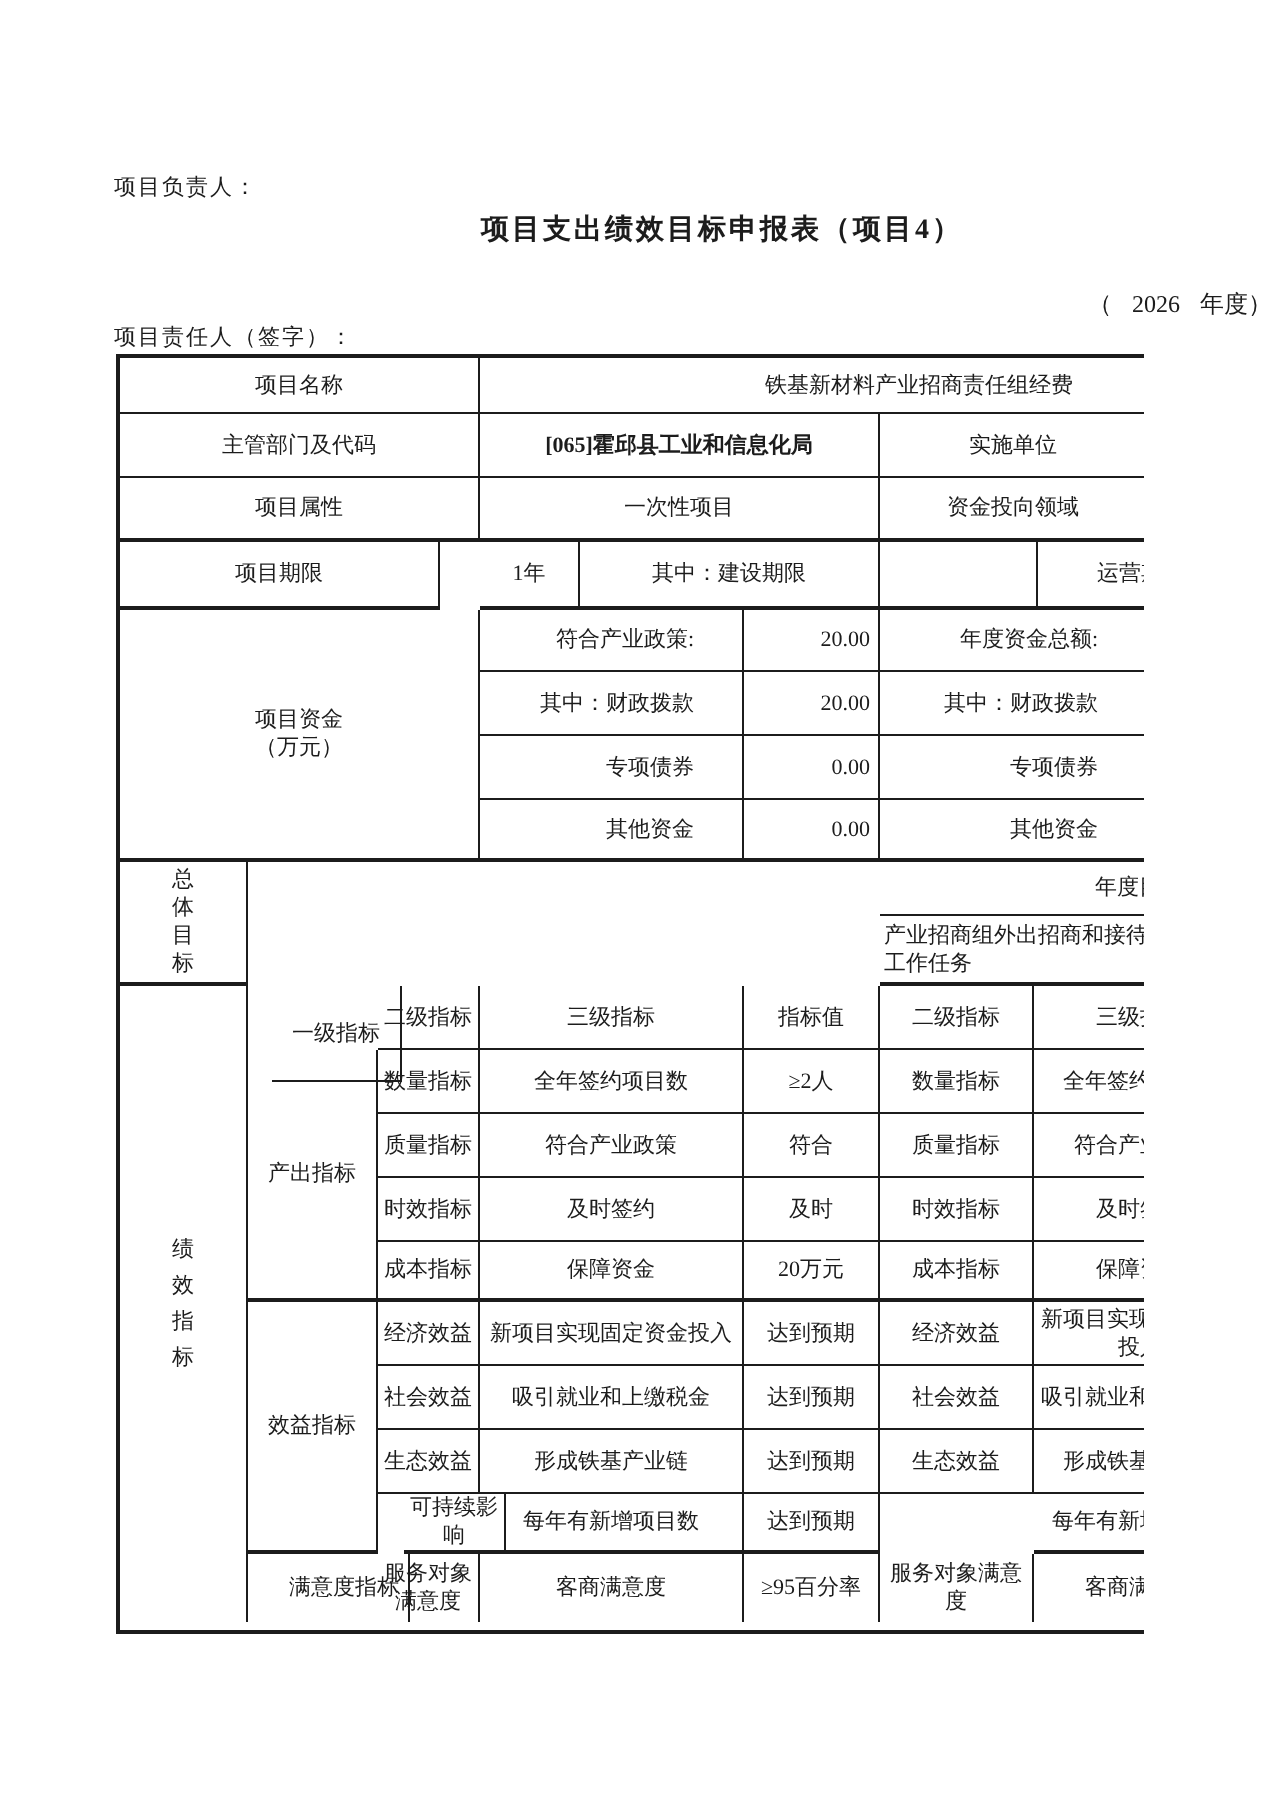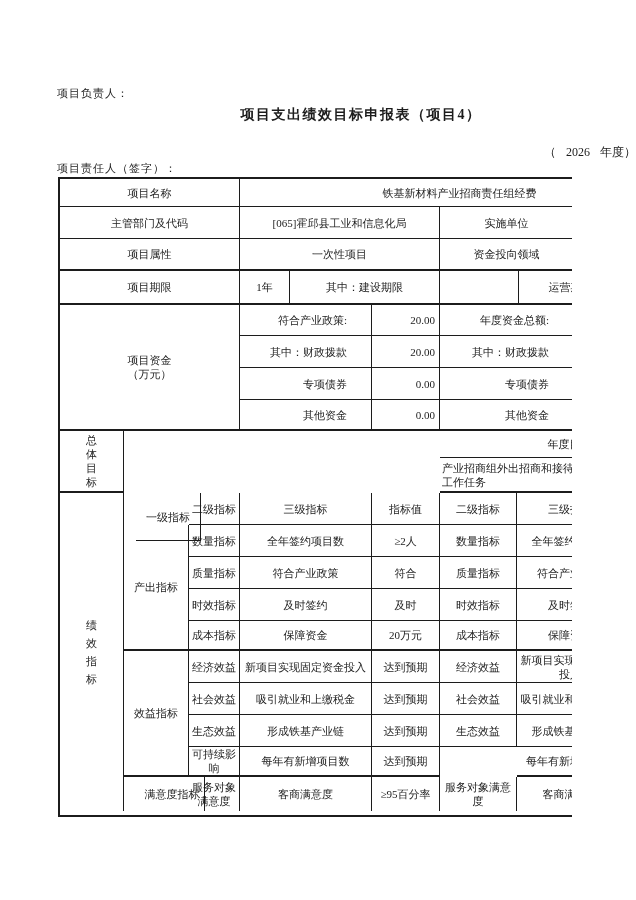--- a/index.html
+++ b/index.html
@@ -33,28 +33,28 @@
   <div class="title">项目支出绩效目标申报表（项目4）</div>
   <div class="yearline">（ 2026 年度）</div>
   <div class="hdr-left" style="top:161px;">项目责任人（签字）：</div>
 
   <div class="tbl">
 
     <div class="c" style="left:0;top:0;width:180px;height:28px;">项目名称</div>
     <div class="c" style="left:180px;top:0;width:440px;height:28px;">铁基新材料产业招商责任组经费</div>
 
     <div class="c" style="left:0;top:28px;width:180px;height:32px;">主管部门及代码</div>
-    <div class="c" style="left:180px;top:28px;width:200px;height:32px;">[065]霍邱县工业和信息化局</div>
+    <div class="c" style="left:180px;top:28px;width:200px;height:32px;font-weight:bold;">[065]霍邱县工业和信息化局</div>
     <div class="c" style="left:380px;top:28px;width:134px;height:32px;">实施单位</div>
 
     <div class="c bb2" style="left:0;top:60px;width:180px;height:32px;">项目属性</div>
     <div class="c bb2" style="left:380px;top:60px;width:134px;height:32px;">资金投向领域</div>
     <div class="c bb2" style="left:180px;top:60px;width:200px;height:32px;">一次性项目</div>
 
-    <div class="c bb2" style="left:0;top:92px;width:180px;height:34px;">项目期限</div>
+    <div class="c bb2" style="left:0;top:92px;width:160px;height:34px;">项目期限</div>
     <div class="c bb2" style="left:180px;top:92px;width:50px;height:34px;">1年</div>
     <div class="c bb2" style="left:230px;top:92px;width:150px;height:34px;">其中：建设期限</div>
     <div class="c bb2" style="left:380px;top:92px;width:79px;height:34px;"></div>
     <div class="c bb2" style="left:459px;top:92px;width:104px;height:34px;">运营期限</div>
 
     <div class="c bb2" style="left:0;top:126px;width:180px;height:126px;">项目资金
 （万元）</div>
 
     <div class="c ra" style="left:180px;top:126px;width:132px;height:31px;">符合产业政策:</div>
     <div class="c num" style="left:312px;top:126px;width:68px;height:31px;">20.00</div>
@@ -132,21 +132,21 @@
     <div class="c" style="left:312px;top:504px;width:68px;height:32px;">达到预期</div>
     <div class="c" style="left:380px;top:504px;width:77px;height:32px;">社会效益</div>
     <div class="c" style="left:457px;top:504px;width:107px;height:32px;">吸引就业和上缴税金</div>
 
     <div class="c" style="left:129px;top:536px;width:51px;height:32px;">生态效益</div>
     <div class="c" style="left:180px;top:536px;width:132px;height:32px;">形成铁基产业链</div>
     <div class="c" style="left:312px;top:536px;width:68px;height:32px;">达到预期</div>
     <div class="c" style="left:380px;top:536px;width:77px;height:32px;">生态效益</div>
     <div class="c" style="left:457px;top:536px;width:107px;height:32px;">形成铁基产业链</div>
 
-    <div class="c bb2" style="left:129px;top:568px;width:51px;height:30px;">可持续影
+    <div class="c bb2" style="left:142px;top:568px;width:51px;height:30px;">可持续影
 响</div>
     <div class="c bb2" style="left:180px;top:568px;width:132px;height:30px;">每年有新增项目数</div>
     <div class="c bb2" style="left:312px;top:568px;width:68px;height:30px;">达到预期</div>
     <div class="c bb2" style="left:457px;top:568px;width:107px;height:30px;">每年有新增项目数</div>
 
     <div class="c bb0" style="left:80px;top:598px;width:65px;height:34px;">满意度指标</div>
     <div class="c bb0" style="left:129px;top:598px;width:51px;height:34px;">服务对象
 满意度</div>
     <div class="c bb0" style="left:180px;top:598px;width:132px;height:34px;">客商满意度</div>
     <div class="c bb0" style="left:312px;top:598px;width:68px;height:34px;">≥95百分率</div>

